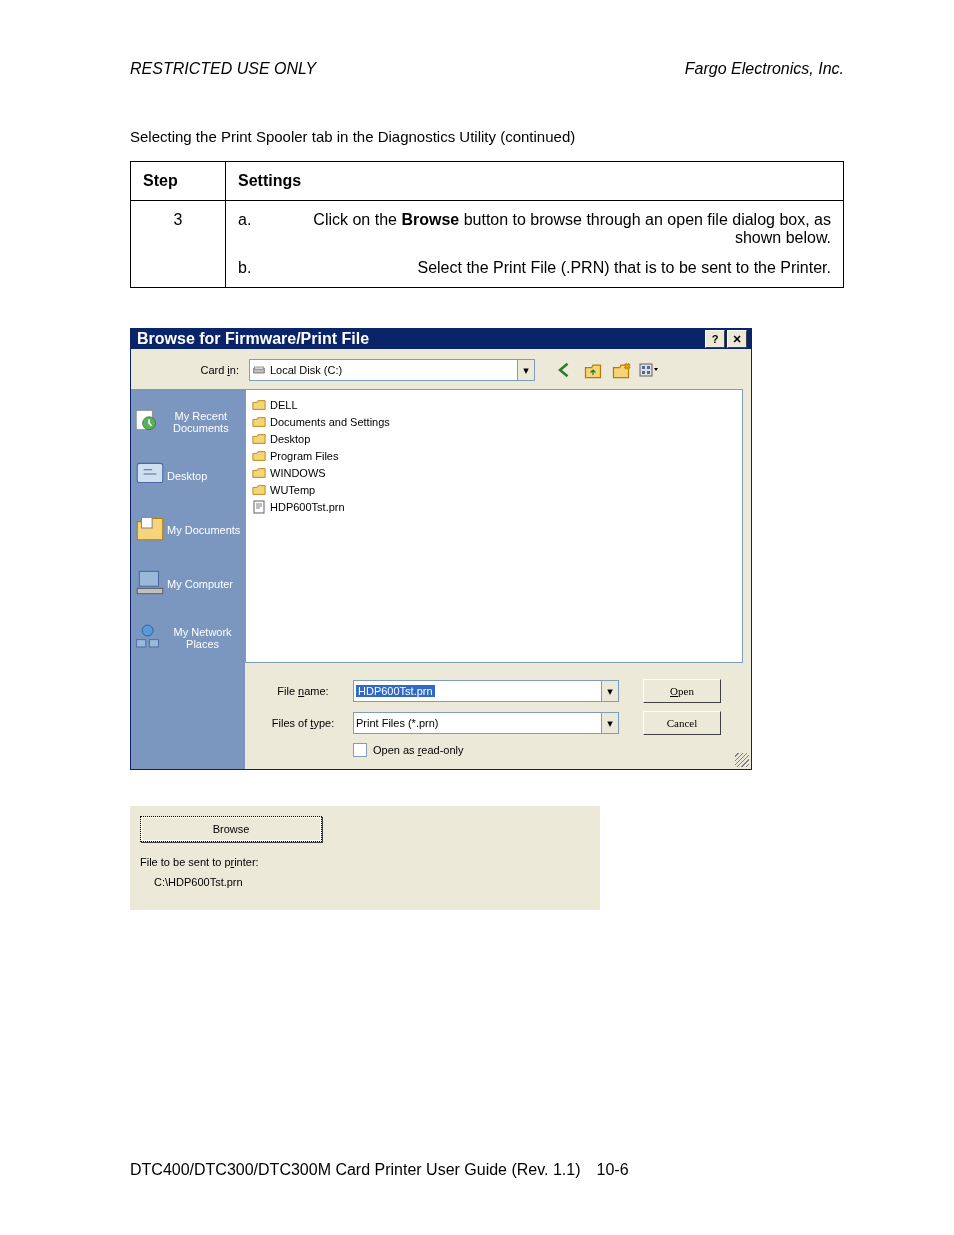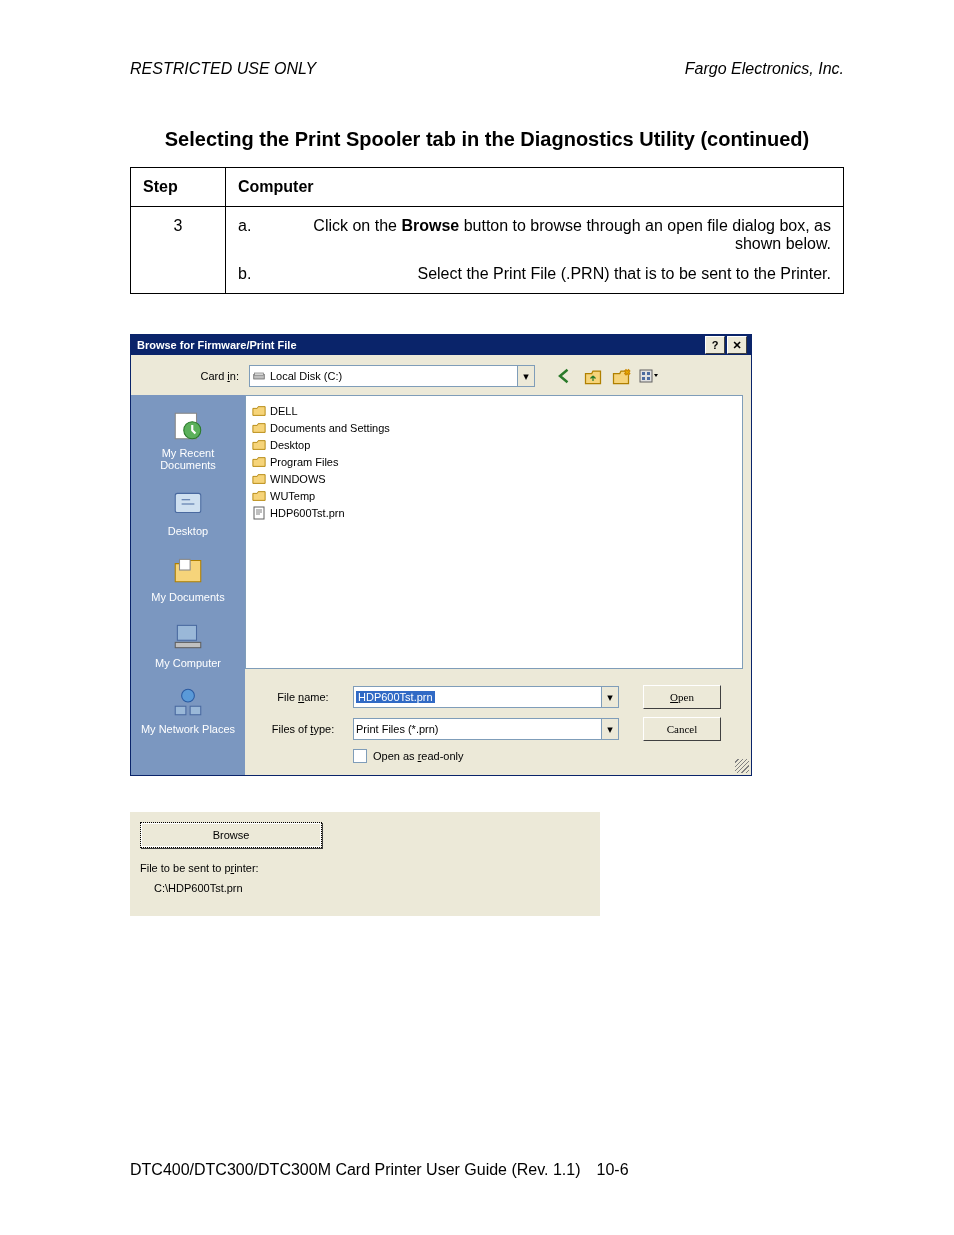--- a/index.html
+++ b/index.html
@@ -16,24 +16,23 @@
     position: relative;
   }
   .header-row {
     display: flex;
     justify-content: space-between;
     font-size: 16px;
     margin-bottom: 50px;
     font-style: italic;
   }
   .section-title {
-    font-size: 20px;
-    font-weight: bold;
+    font-size: 15px;
+    font-weight: normal;
     margin-bottom: 16px;
-    text-align: center;
   }
   table.procedure {
     border-collapse: collapse;
     width: 100%;
     margin-bottom: 40px;
   }
   table.procedure th, table.procedure td {
     border: 1px solid #000;
     padding: 10px 12px;
     font-size: 16px;
@@ -60,21 +59,21 @@
   .titlebar {
     background: #0a246a;
     color: #fff;
     height: 20px;
     display: flex;
     align-items: center;
     padding: 0 4px 0 6px;
     font-weight: bold;
     justify-content: space-between;
   }
-  .titlebar-text { font-size: 11px; }
+  .titlebar-text { font-size: 16px; }
   .titlebar-buttons { display:flex; gap:2px; }
   .title-btn {
     width: 18px; height: 16px;
     background: #ece9d8;
     border:1px solid #fff;
     border-right-color:#404040; border-bottom-color:#404040;
     display:flex; align-items:center; justify-content:center;
     font-size:11px; font-weight:bold; color:#000;
     font-family: Arial;
   }
@@ -100,21 +99,21 @@
 
   .dialog-body {
     display:flex;
   }
   .places-bar {
     width:110px;
     background:#7b97c0;
     padding: 8px 2px;
   }
   .place {
-    display:flex; flex-direction:column; align-items:center;
+    display:flex; flex-direction:row; align-items:center;
     color:#fff; font-size:11px; text-align:center;
     padding:6px 0 10px 0;
   }
   .place .place-icon { width:34px; height:34px; margin-bottom:4px; }
 
   .file-area {
     flex:1; background:#fff; border:1px solid #7f9db9;
     margin:0 8px 8px 0; padding:6px;
     min-height:260px;
   }
@@ -192,21 +191,21 @@
     <div>RESTRICTED USE ONLY</div>
     <div>Fargo Electronics, Inc.</div>
   </div>
 
   <div class="section-title">Selecting the Print Spooler tab in the Diagnostics Utility (continued)</div>
 
   <table class="procedure">
     <tbody>
         <tr>
       <th class="step-col">Step</th>
-      <th>Computer</th>
+      <th>Settings</th>
     </tr>
     <tr>
       <td class="step-col" style="text-align:center">3</td>
       <td>
         <div class="ol-item">
           <div class="ol-letter">a.</div>
           <div class="ol-text"><span>Click on the </span><b>Browse</b><span> button to browse through an open file dialog box, as shown below.</span></div>
         </div>
         <div class="ol-item" style="margin-bottom:0">
           <div class="ol-letter">b.</div>

